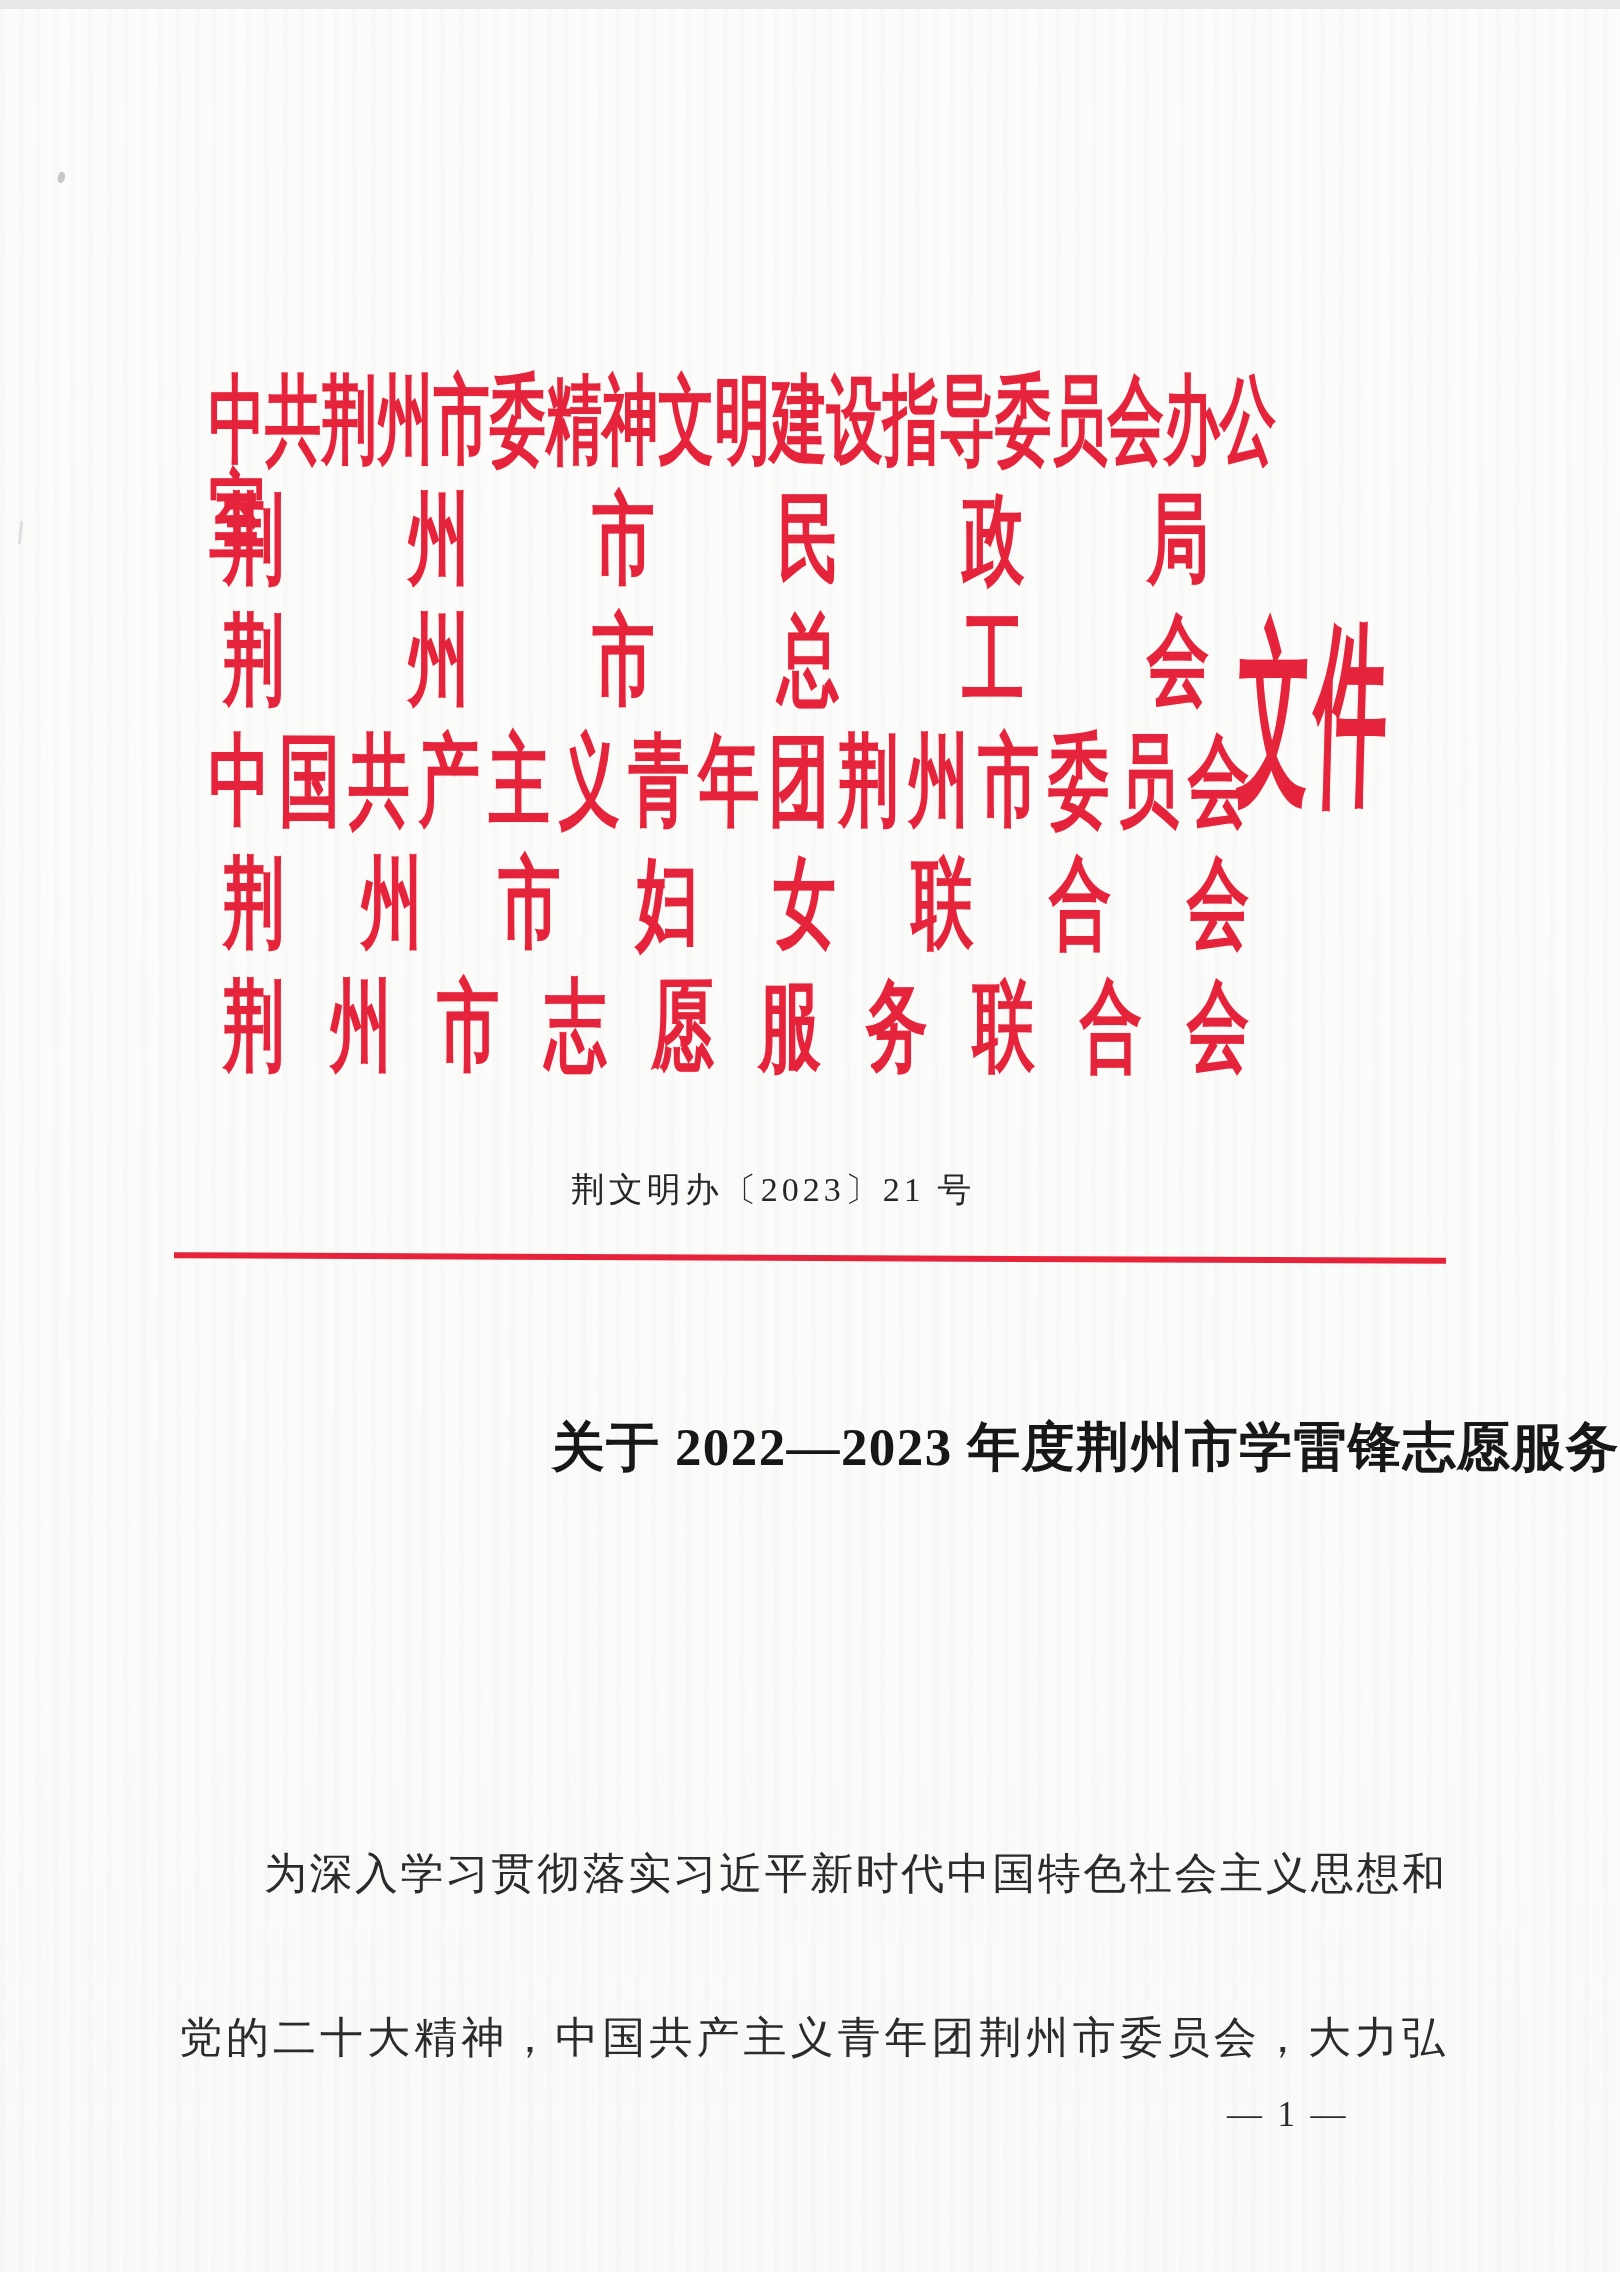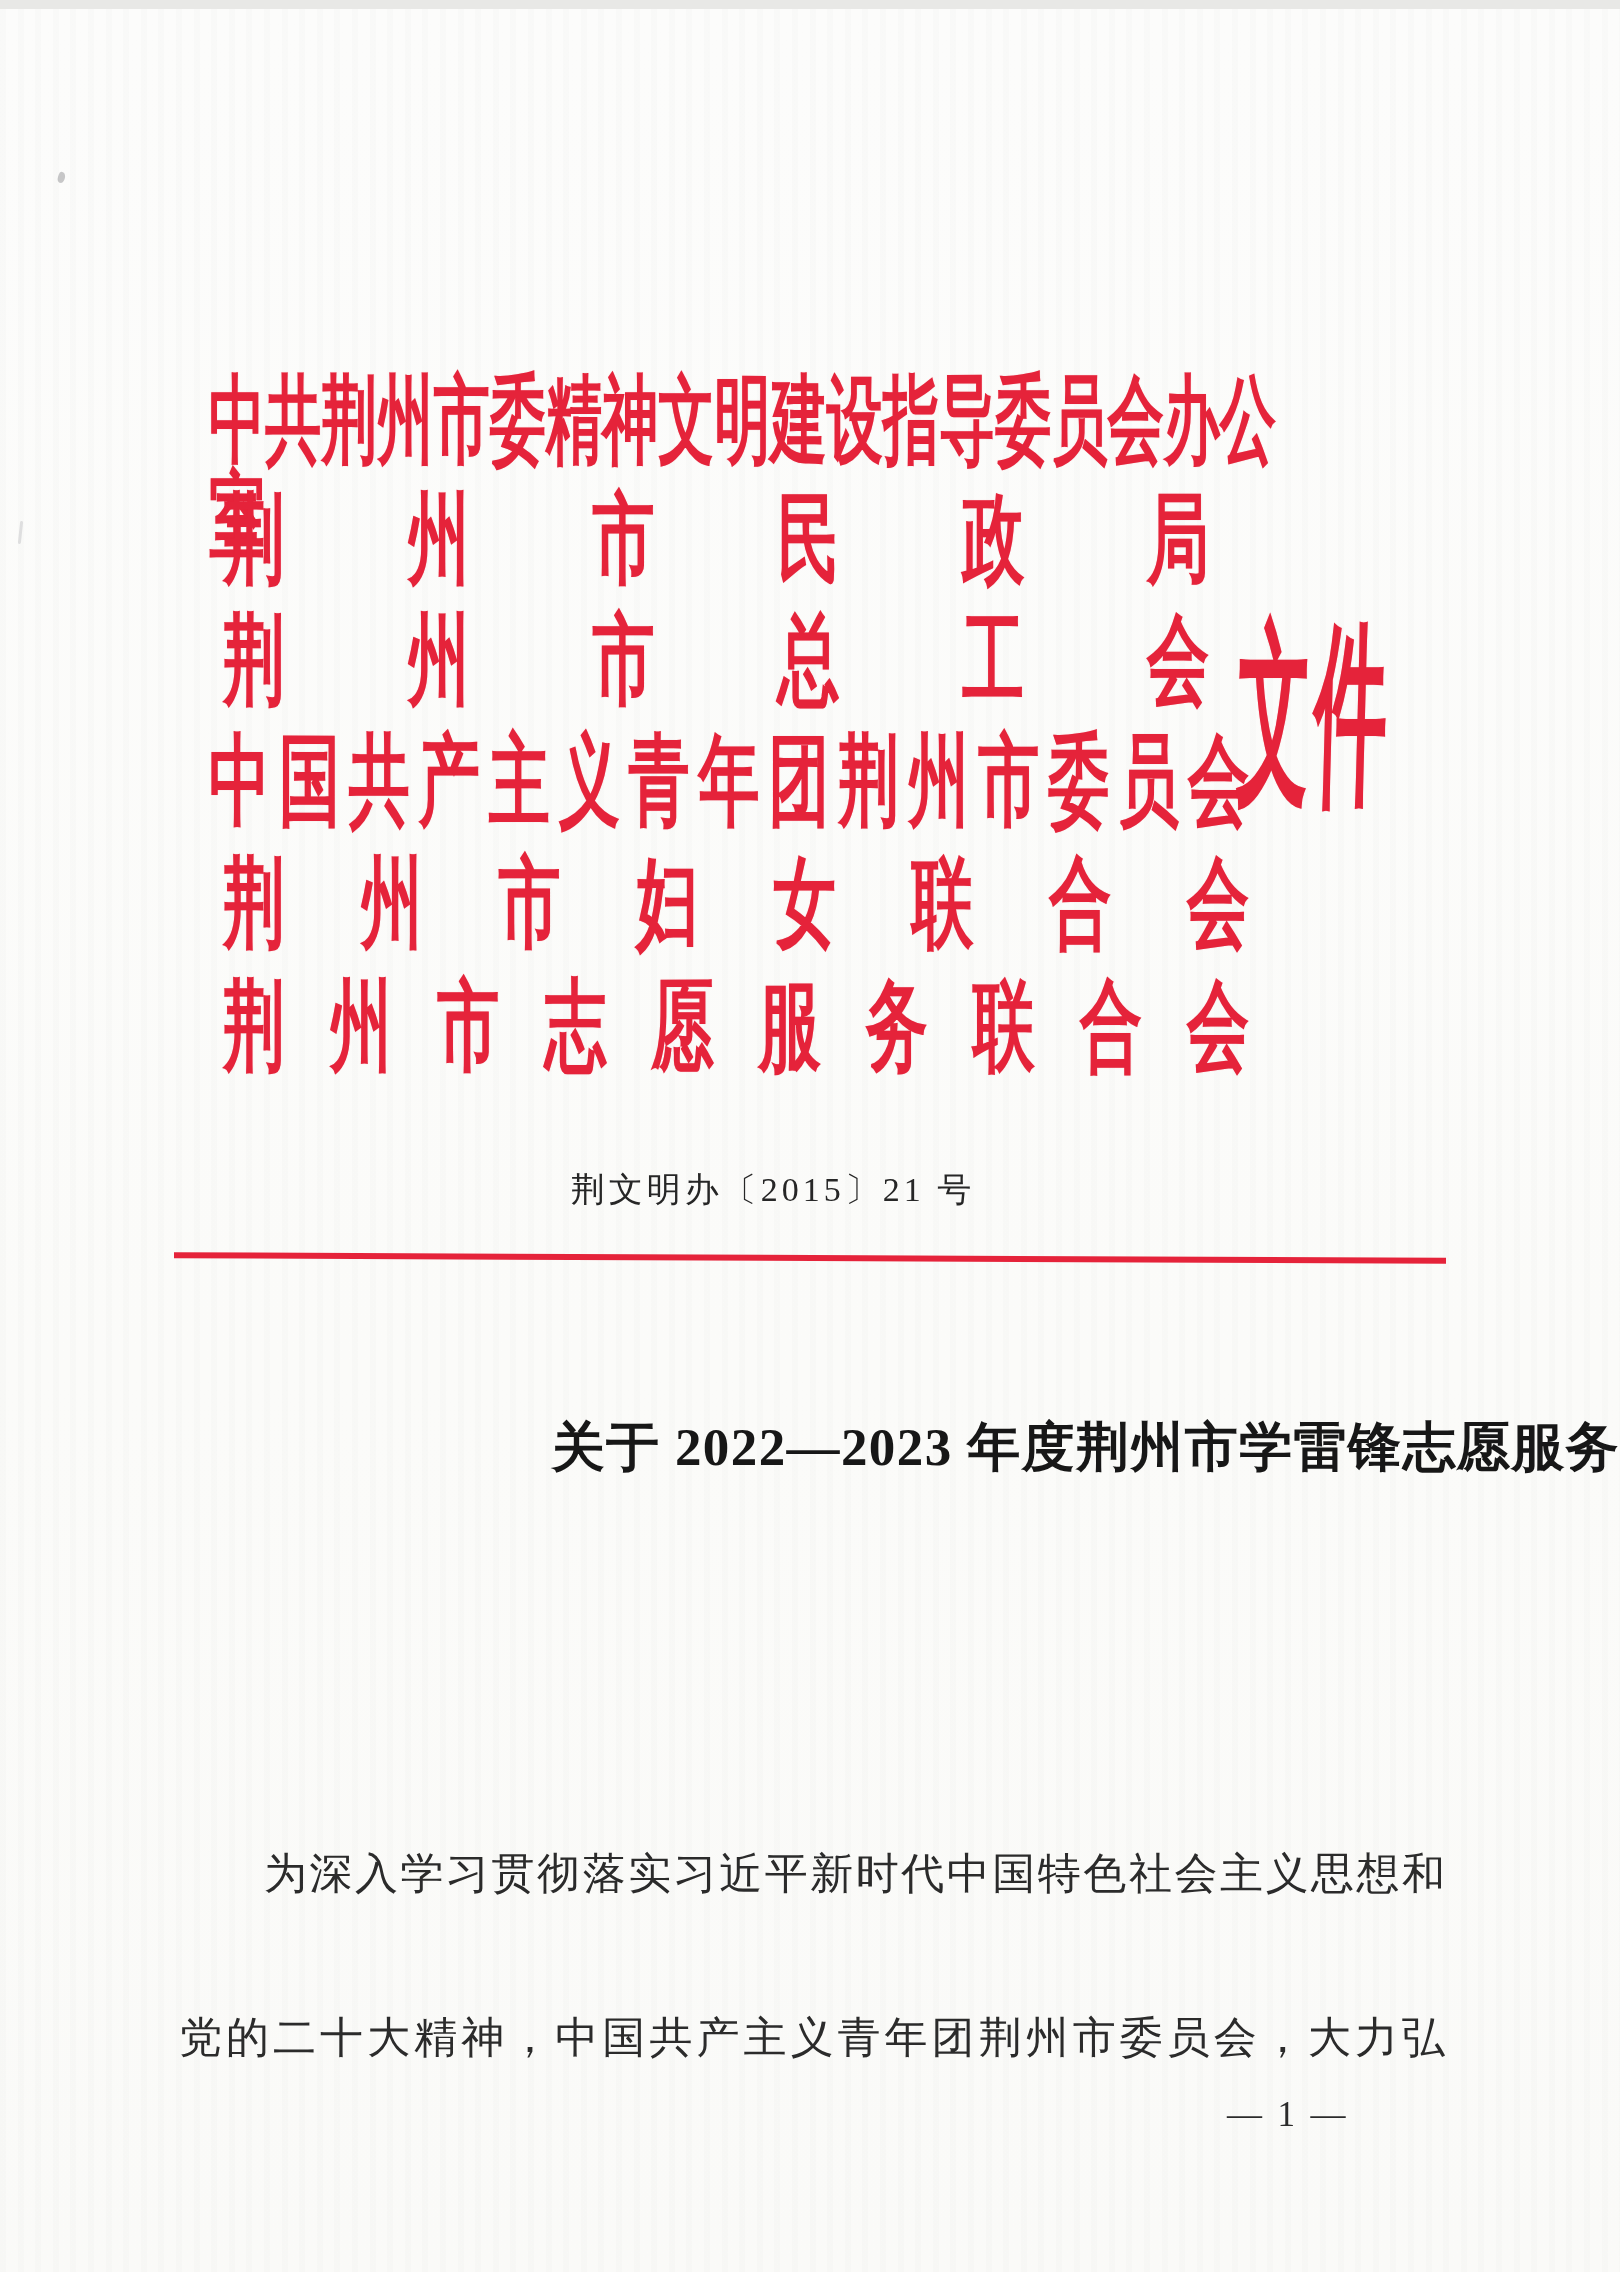--- a/index.html
+++ b/index.html
@@ -113,21 +113,21 @@
 
   <div class="org-line l1">中共荆州市委精神文明建设指导委员会办公室</div>
   <div class="org-line l2">荆州市民政局</div>
   <div class="org-line l3">荆州市总工会</div>
   <div class="org-line l4">中国共产主义青年团荆州市委员会</div>
   <div class="org-line l5">荆州市妇女联合会</div>
   <div class="org-line l6">荆州市志愿服务联合会</div>
 
   <div class="doc-type">文件</div>
 
-  <div class="doc-number">荆文明办〔2015〕21 号</div>
+  <div class="doc-number">荆文明办〔2023〕21 号</div>
 
   <div class="red-rule"></div>
 
   <div class="title-line t1">关于 2022—2023 年度荆州市学雷锋志愿服务</div>
 
   <div class="body-line b4">为深入学习贯彻落实习近平新时代中国特色社会主义思想和</div>
   <div class="body-line b5">党的二十大精神，中国共产主义青年团荆州市委员会，大力弘</div>
 
   <div class="page-num">— 1 —</div>
 

